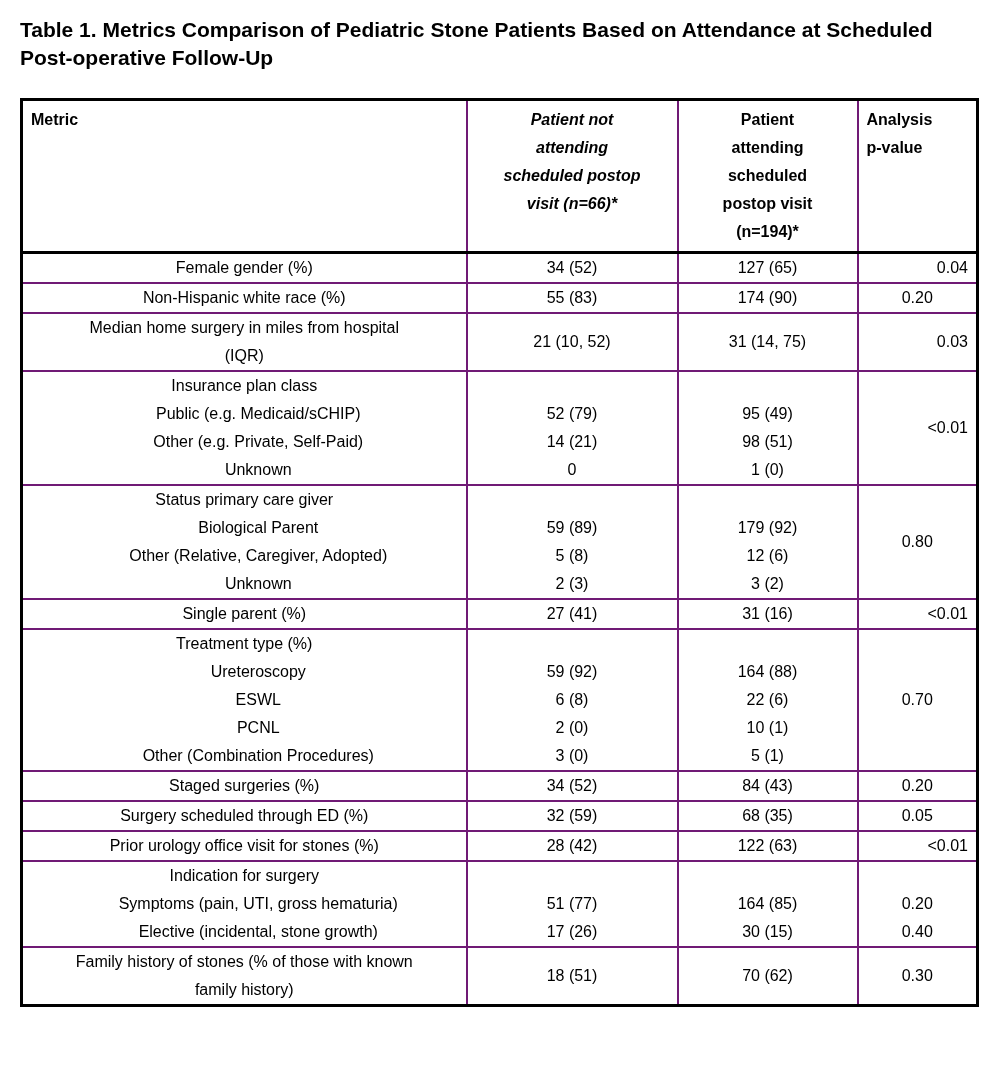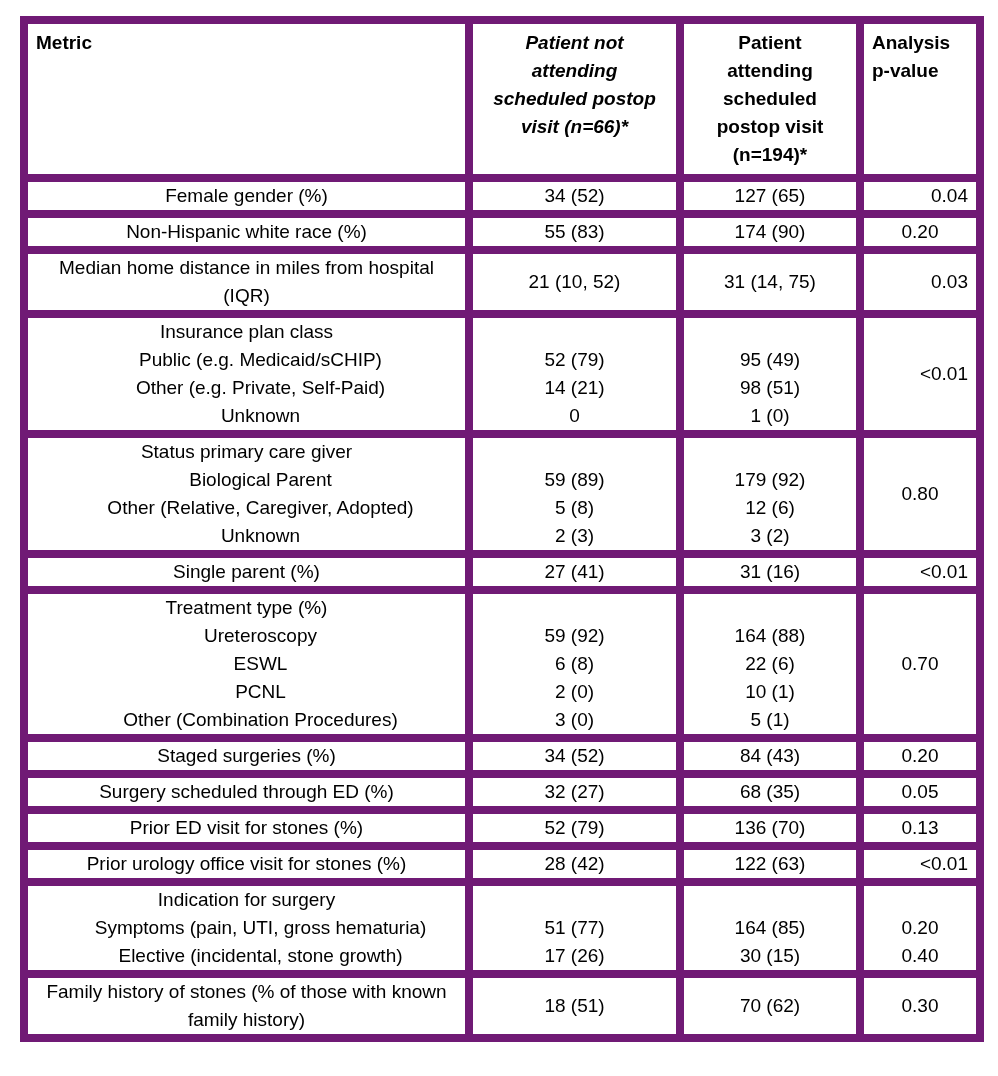--- a/index.html
+++ b/index.html
@@ -18,22 +18,22 @@
     max-width: 945px;
     margin-bottom: 26px;
   }
   table.metrics {
     border-collapse: collapse;
     table-layout: fixed;
     width: 956px;
     border: 3px solid #000;
   }
   table.metrics th, table.metrics td {
-    border: 8px solid #701a75;
-    font-size: 19px;
+    border: 2px solid #701a75;
+    font-size: 16px;
     padding: 0 8px;
     overflow: hidden;
   }
   table.metrics thead th {
     font-weight: bold;
     vertical-align: top;
     padding-top: 5px;
     padding-bottom: 5px;
     border-bottom: 3px solid #000;
   }
@@ -45,20 +45,21 @@
   }
   .indent { padding-left: 28px; }
   .metric-cell { text-align: center; }
   .val-cell { text-align: center; line-height: 28px; }
   .bold { font-weight: normal; text-align: right; }
 </style>
 </head>
 <body>
 
 <div class="page">
+  <div class="title">Table 1. Metrics Comparison of Pediatric Stone Patients Based on Attendance at Scheduled Post-operative Follow-Up</div>
 
   <table class="metrics">
     <colgroup>
       <col style="width:445px">
       <col style="width:211px">
       <col style="width:180px">
       <col style="width:120px">
     </colgroup>
     <thead>
       <tr>
@@ -96,21 +97,21 @@
         <tr>
           <td class="metric-cell">
             <div class="line">Non-Hispanic white race (%)</div>
           </td>
           <td class="val-cell">55 (83)</td>
           <td class="val-cell">174 (90)</td>
           <td class="val-cell">0.20</td>
         </tr>
         <tr>
           <td class="metric-cell">
-            <div class="line">Median home distance in miles from hospital</div>
+            <div class="line">Median home surgery in miles from hospital</div>
             <div class="line">(IQR)</div>
           </td>
           <td class="val-cell">21 (10, 52)</td>
           <td class="val-cell">31 (14, 75)</td>
           <td class="val-cell bold">0.03</td>
         </tr>
         <tr>
           <td class="metric-cell">
             <div class="line">Insurance plan class</div>
             <div class="line indent">Public (e.g. Medicaid/sCHIP)</div>
@@ -189,31 +190,23 @@
             <div class="line">Staged surgeries (%)</div>
           </td>
           <td class="val-cell">34 (52)</td>
           <td class="val-cell">84 (43)</td>
           <td class="val-cell">0.20</td>
         </tr>
         <tr>
           <td class="metric-cell">
             <div class="line">Surgery scheduled through ED (%)</div>
           </td>
-          <td class="val-cell">32 (27)</td>
+          <td class="val-cell">32 (59)</td>
           <td class="val-cell">68 (35)</td>
           <td class="val-cell">0.05</td>
-        </tr>
-        <tr>
-          <td class="metric-cell">
-            <div class="line">Prior ED visit for stones (%)</div>
-          </td>
-          <td class="val-cell">52 (79)</td>
-          <td class="val-cell">136 (70)</td>
-          <td class="val-cell">0.13</td>
         </tr>
         <tr>
           <td class="metric-cell">
             <div class="line">Prior urology office visit for stones (%)</div>
           </td>
           <td class="val-cell">28 (42)</td>
           <td class="val-cell">122 (63)</td>
           <td class="val-cell bold">&lt;0.01</td>
         </tr>
         <tr>

